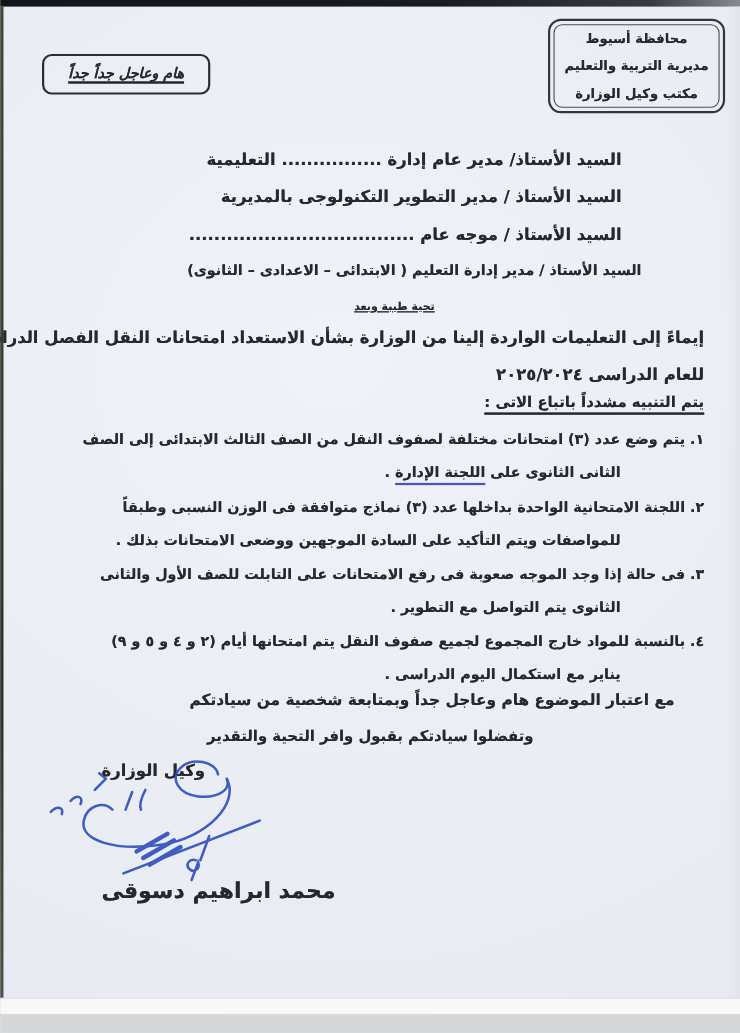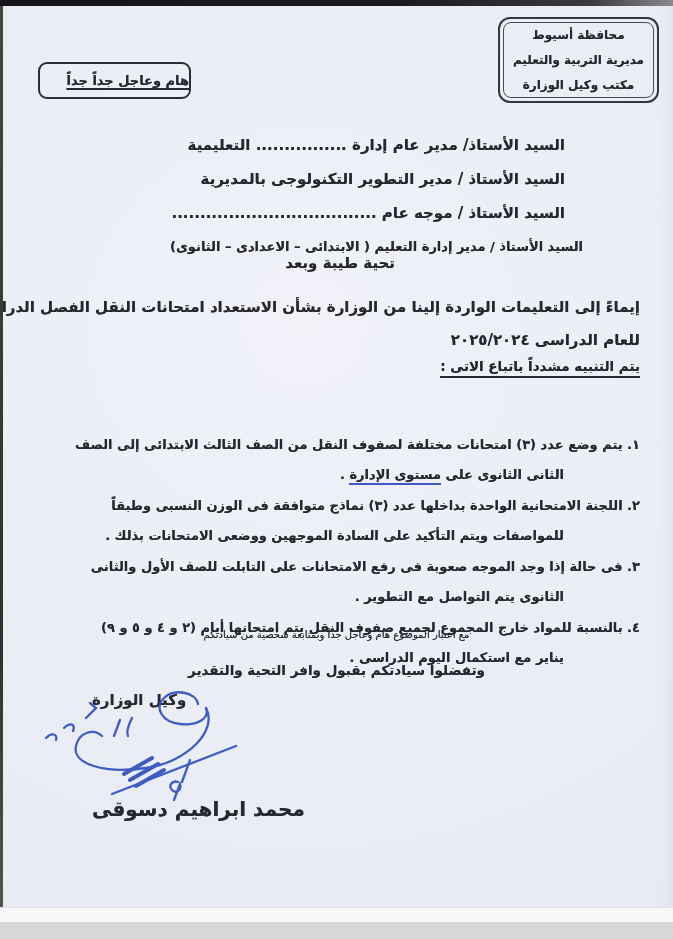--- a/index.html
+++ b/index.html
@@ -26,51 +26,51 @@
     display:flex;flex-direction:column;justify-content:center;align-items:center;
     background:transparent;
   }
   .letterhead::before{
     content:"";position:absolute;inset:3px;border:1px solid #4a4b52;border-radius:8px;
   }
   .letterhead .lh-line{font-size:12px;font-weight:700;line-height:25px;white-space:nowrap;position:relative;}
 
   
   .urgent{
-    position:absolute;top:62px;left:38px;width:149px;height:33px;
+    position:absolute;top:49px;left:38px;width:149px;height:33px;
     border:2px solid #2c2d33;border-radius:9px;
-    display:flex;align-items:center;
+    display:flex;align-items:center;justify-content:center;font-style:italic;
   }
   .urgent span{
     font-size:13px;font-weight:700;white-space:nowrap;
     text-decoration:underline;text-underline-offset:3px;text-decoration-thickness:1.5px;
   }
 
   
   .recipients{position:absolute;top:128px;right:108px;width:540px;text-align:right;}
   .recip-line{font-size:15px;font-weight:700;line-height:34px;white-space:nowrap;}
   .recip-line.small{font-size:13px;margin-right:-18px;}
 
-  .greeting{position:absolute;top:254px;right:278px;font-size:15px;font-weight:700;white-space:nowrap;}
+  .greeting{position:absolute;top:274px;right:278px;font-size:10px;font-weight:700;white-space:nowrap;text-decoration:underline;}
 
   .intro{position:absolute;top:291px;right:33px;width:560px;text-align:right;}
   .intro .l{font-size:15px;font-weight:600;line-height:33px;white-space:nowrap;}
 
   .directive-heading{
     position:absolute;top:358px;right:33px;font-size:13.5px;font-weight:700;white-space:nowrap;
     text-decoration:underline;text-underline-offset:5px;text-decoration-thickness:1.5px;
   }
 
-  .list{position:absolute;top:386px;right:33px;width:600px;margin-top:44px;}
+  .list{position:absolute;top:386px;right:33px;width:600px;}
   .item{margin-bottom:1px;}
   .item .l1{font-size:13px;font-weight:600;line-height:30px;white-space:nowrap;text-align:right;}
   .item .l2{font-size:13px;font-weight:600;line-height:30px;white-space:nowrap;text-align:right;margin-right:76px;}
   .pen-underline{border-bottom:2px solid #4257c5;padding-bottom:1px;}
 
-  .closing1{position:absolute;top:629px;left:60px;right:60px;text-align:center;font-size:10px;font-weight:400;white-space:nowrap;}
+  .closing1{position:absolute;top:629px;left:60px;right:60px;font-size:14px;font-weight:700;white-space:nowrap;}
   .closing2{position:absolute;top:662px;left:110px;right:110px;text-align:center;font-size:13.5px;font-weight:700;white-space:nowrap;}
 
   .signer-title{position:absolute;top:691px;left:92px;font-size:15px;font-weight:700;white-space:nowrap;text-align:right;}
   .signer-name{position:absolute;top:797px;left:92px;font-size:20px;font-weight:700;white-space:nowrap;}
 
   .signature{position:absolute;top:690px;left:28px;width:250px;height:112px;}
 </style>
 </head>
 <body>
 
@@ -104,21 +104,21 @@
   <div class="intro ink">
     <div class="l">إيماءً إلى التعليمات الواردة إلينا من الوزارة بشأن الاستعداد امتحانات النقل الفصل الدراسى الأول</div>
     <div class="l" style="margin-left:22px;">للعام الدراسى ٢٠٢٥/٢٠٢٤</div>
   </div>
 
   <div class="directive-heading ink">يتم التنبيه مشدداً باتباع الاتى :</div>
 
   <div class="list ink">
     <div class="item">
       <div class="l1">١. يتم وضع عدد (٣) امتحانات مختلفة لصفوف النقل من الصف الثالث الابتدائى إلى الصف</div>
-      <div class="l2"><span>الثانى الثانوى على </span><span class="pen-underline">مستوى الإدارة</span><span> .</span></div>
+      <div class="l2"><span>الثانى الثانوى على </span><span class="pen-underline">اللجنة الإدارة</span><span> .</span></div>
     </div>
     <div class="item">
       <div class="l1">٢. اللجنة الامتحانية الواحدة بداخلها عدد (٣) نماذج متوافقة فى الوزن النسبى وطبقاً</div>
       <div class="l2">للمواصفات ويتم التأكيد على السادة الموجهين ووضعى الامتحانات بذلك .</div>
     </div>
     <div class="item">
       <div class="l1">٣. فى حالة إذا وجد الموجه صعوبة فى رفع الامتحانات على التابلت للصف الأول والثانى</div>
       <div class="l2">الثانوى يتم التواصل مع التطوير .</div>
     </div>
     <div class="item">

